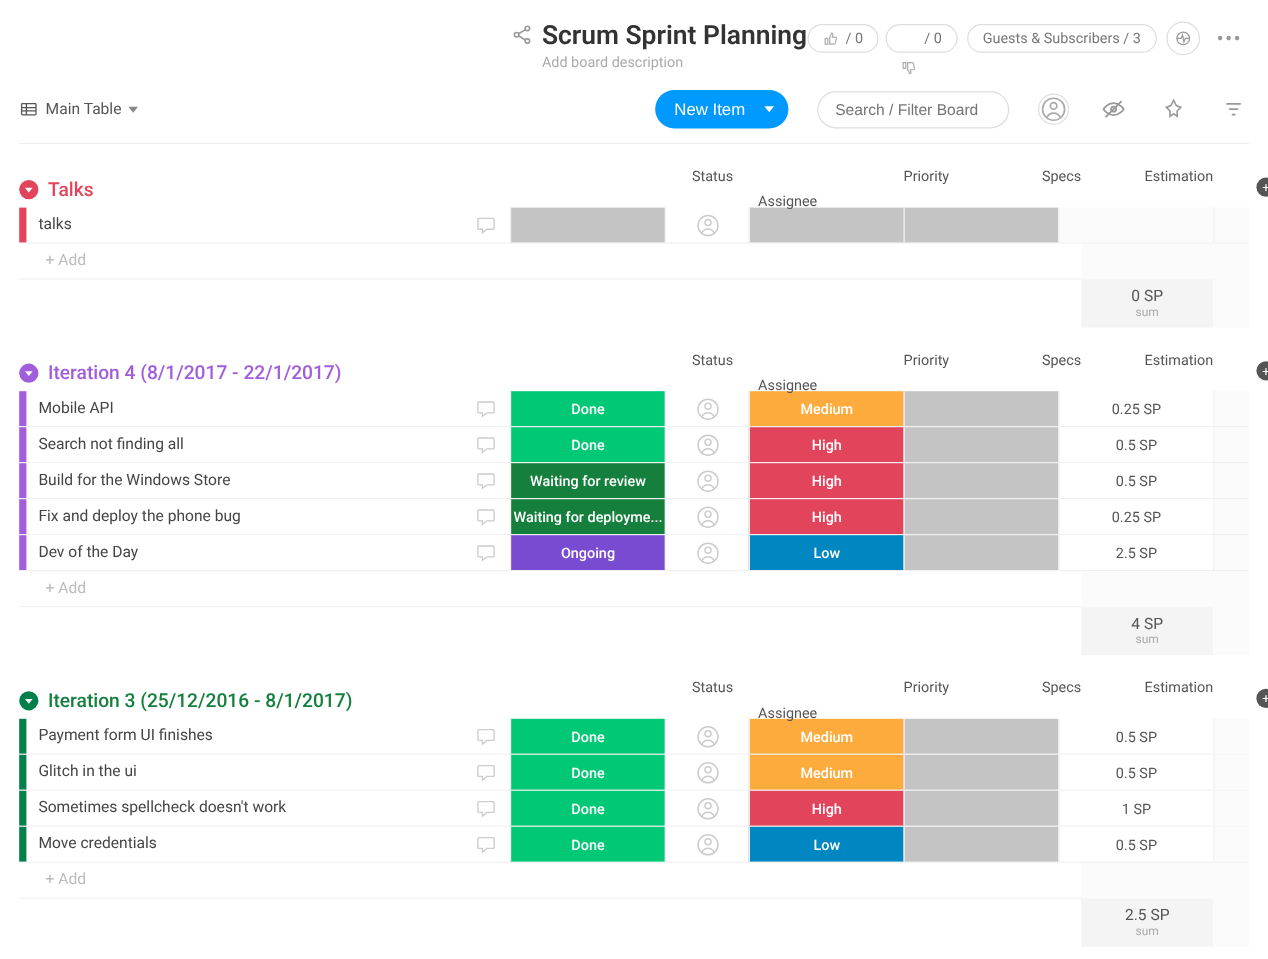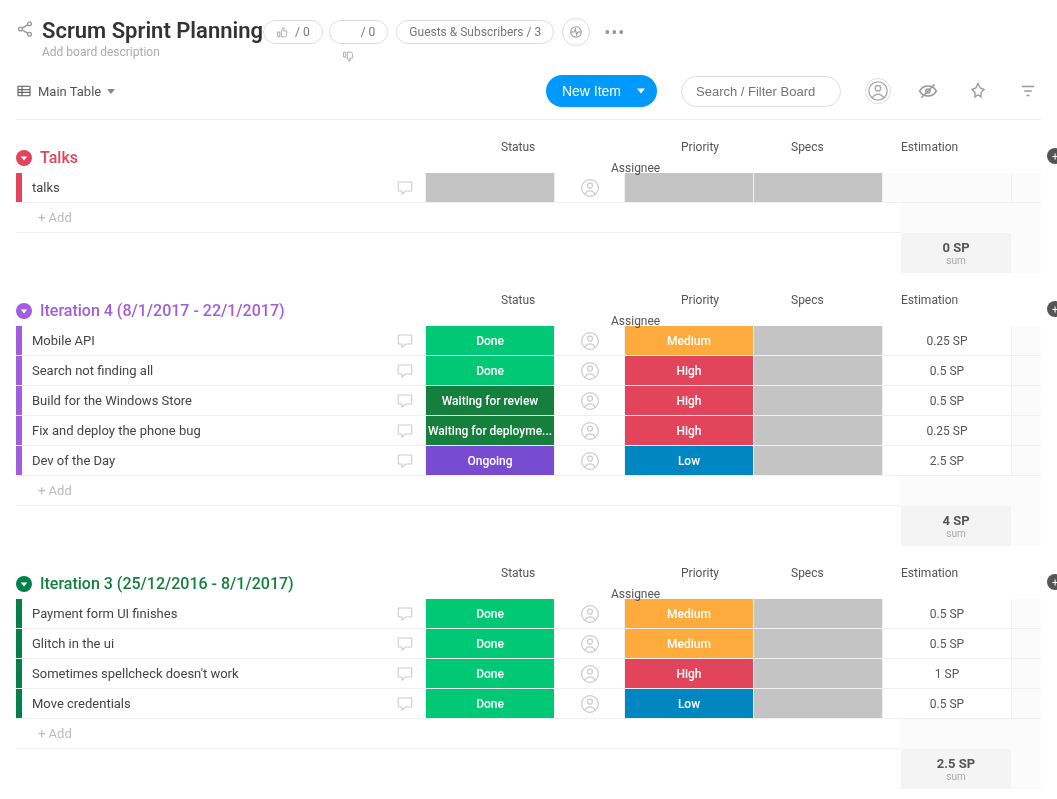--- a/index.html
+++ b/index.html
@@ -1,20 +1,20 @@
 <!DOCTYPE html>
 <html><head>
   <meta charset="utf-8">
   <style>
     * { box-sizing: border-box; margin: 0; padding: 0; }
     body { font-family: -apple-system, BlinkMacSystemFont, "Segoe UI", Roboto, Arial, sans-serif; background: #fff; color: #333; font-size: 13px; }
     .container { width: 1057px; padding: 10px 16px; }
 
     
-    .header { display: flex; align-items: flex-start; justify-content: flex-start; padding: 8px 0 6px; }
+    .header { display: flex; align-items: flex-start; justify-content: flex-end; padding: 8px 0 6px; }
     .header-left { display: flex; align-items: flex-start; gap: 8px; }
     .share-icon { color: #999; font-size: 18px; margin-top: 2px; }
     .title-block { display: flex; flex-direction: column; }
     .title { font-size: 22px; font-weight: 600; color: #333; }
     .subtitle { font-size: 12px; color: #aaa; margin-top: 2px; }
     .header-right { display: flex; align-items: center; gap: 8px; }
     .pill { border: 1px solid #ddd; border-radius: 18px; padding: 4px 12px; display: inline-flex; align-items: center; gap: 6px; font-size: 12px; color: #777; cursor: pointer; }
     .pill-group { display: flex; gap: 6px; }
     .icon-btn { width: 28px; height: 28px; display: inline-flex; align-items: center; justify-content: center; border: 1px solid #ddd; border-radius: 50%; color: #999; cursor: pointer; }
     .overflow-btn { color: #999; font-size: 18px; cursor: pointer; padding: 0 6px; letter-spacing: 1px; }
@@ -31,21 +31,21 @@
     .tb-icon { color: #999; cursor: pointer; display:inline-flex; align-items:center; justify-content:center; width:26px; height:26px; }
     .tb-icon.circle { border:1px solid #ddd; border-radius:50%; }
     .chev-down { display:inline-block; width:0; height:0; border-left:4px solid transparent; border-right:4px solid transparent; border-top:5px solid #888; }
 
     
     .group { margin-top: 28px; }
     .group-header { display: flex; align-items: center; position: relative; padding-bottom: 6px; }
     .collapse-icon { width: 16px; height: 16px; border-radius: 50%; display: inline-flex; align-items: center; justify-content: center; margin-right: 8px; color: #fff; cursor: pointer; font-size:10px; }
     .group-title { font-size: 16px; font-weight: 500; }
     .col-headers { display:flex; position:absolute; right:0; }
-    .col-h { width: 110px; text-align: left; font-size: 12px; color: #555; }
+    .col-h { width: 110px; text-align: right; font-size: 12px; color: #555; }
     .col-h.assignee { width: 70px; margin-top: 21px; }
     .add-col { position:absolute; right:-22px; top:0; width:16px; height:16px; background:#555; color:#fff; border-radius:50%; display:inline-flex; align-items:center; justify-content:center; font-size:11px; cursor:pointer; }
 
     
     .row { display: flex; align-items: stretch; height: 30px; border-bottom: 1px solid #f0f0f0; background:#fff; }
     .row .handle { width: 6px; }
     .row .name { flex: 1; display: flex; align-items: center; padding-left: 10px; font-size: 13px; color: #444; cursor:text; }
     .row .convo { width: 40px; display: flex; align-items: center; justify-content: center; color: #bbb; cursor:pointer; }
     .cell { width: 129px; display: flex; align-items: center; justify-content: center; border-left: 1px solid #f0f0f0; font-size: 12px; cursor:pointer; }
     .cell.assignee { width: 70px; color:#ccc; }
@@ -61,21 +61,21 @@
     .add-row .handle { width: 6px; opacity: .5; }
     .add-row .add-text { flex:1; padding-left: 16px; color: #bbb; font-size: 13px; cursor:text; }
     .add-row .spacer-cells { display:flex; }
     .add-row .sp { width:110px; height:30px; }
     .add-row .sp.assn { width:70px; }
     .add-row .sp.est { background:#fbfbfb; }
     .add-row .sp.end { width:30px; background:#fbfbfb; }
 
     .sum-row { display: flex; justify-content: flex-end; height: 40px; margin-top: 0; }
     .sum-cell { width: 110px; background:#f4f4f4; display:flex; flex-direction:column; align-items:center; justify-content:center; color:#555; }
-    .sum-cell .val { font-size: 13px; font-weight:700; }
+    .sum-cell .val { font-size: 13px; font-weight:400; }
     .sum-cell .lbl { font-size: 10px; color:#aaa; }
     .sum-row .end { width:30px; background:#fbfbfb; }
 
     
     .c-red { color: #e2445c; }
     .c-purple { color: #a25ddc; }
     .c-green { color: #15803d; }
     .bg-red { background: #e2445c; }
     .bg-purple { background: #a25ddc; }
     .bg-green-d { background: #037f4c; }

